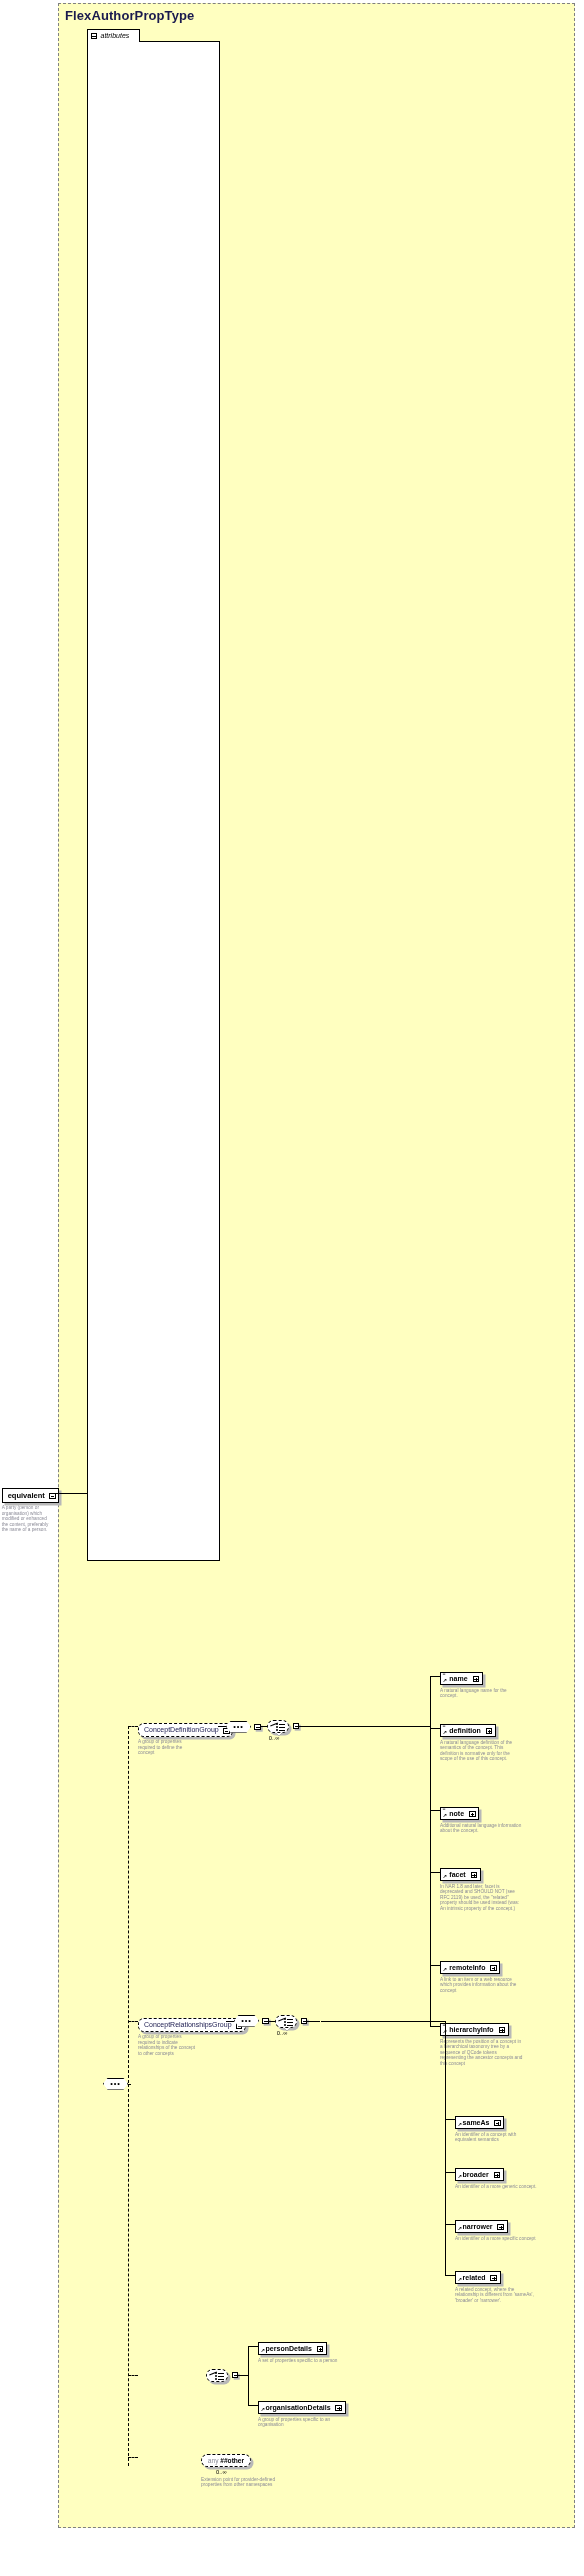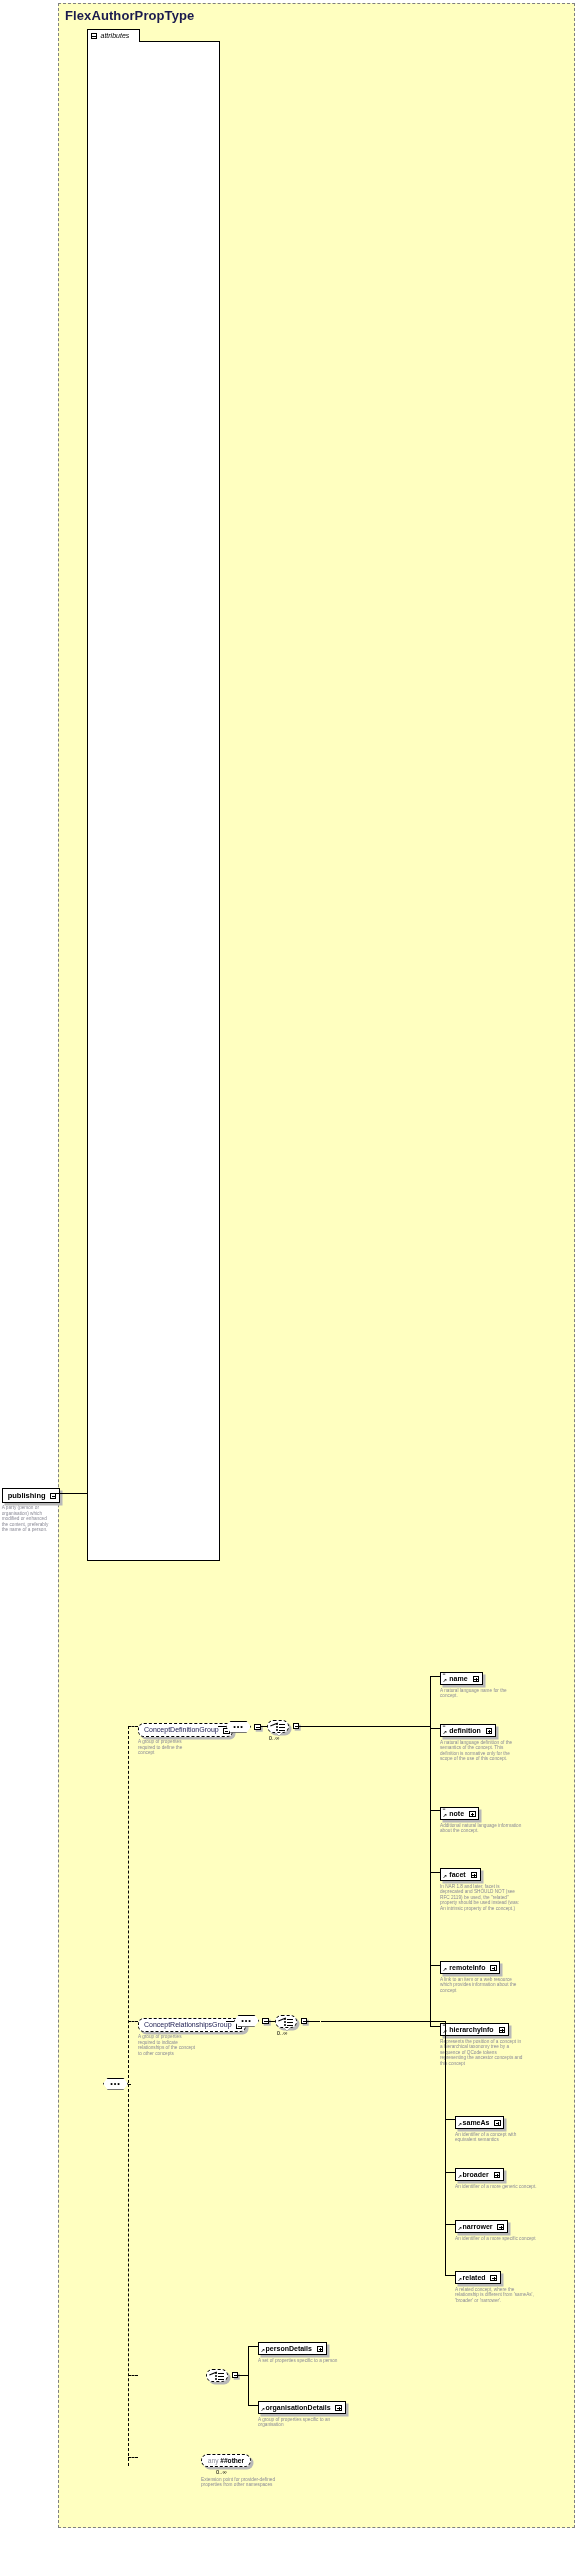--- a/index.html
+++ b/index.html
@@ -403,21 +403,21 @@
   <div class="box">jobtitleuri</div>
   <div class="desc">The job title of the person who created or enhanced the content in the news provider organisation - expressed by a URI</div>
 </div>
 
 <div class="ln v" style="left:91px; top:639px; height:918px;"></div>
 <div class="ln h" style="left:91px; top:639px; width:3.3px;"></div>
 <div class="ln h" style="left:91px; top:1557px; width:3.3px;"></div>
 
 <div id="contributor">
   <div class="ebox">
-    <span>publishing</span>
+    <span>equivalent</span>
     <span class="sq"></span>
   </div>
   <div class="desc">A party (person or organisation) which modified or enhanced the content, preferably the name of a person.</div>
 </div>
 
 <div class="ln h" style="left:56px; top:1493px; width:38px;"></div>
 
 <div class="seq" style="left:103px; top:2078px;">
   <div class="hex">
       <span class="dots">•••</span>

